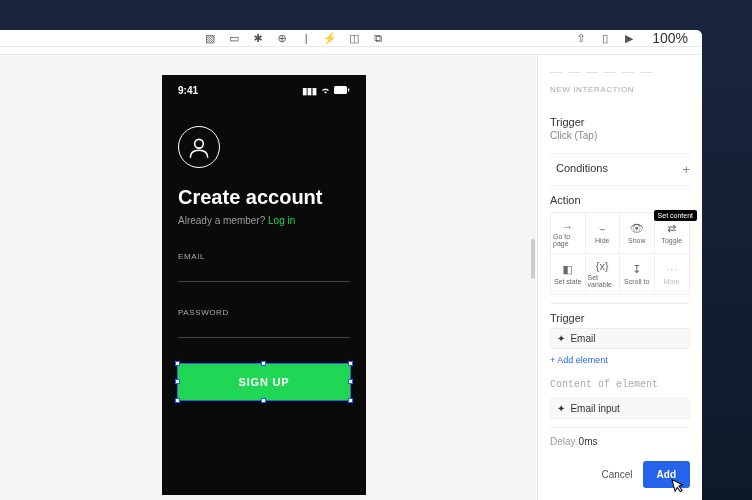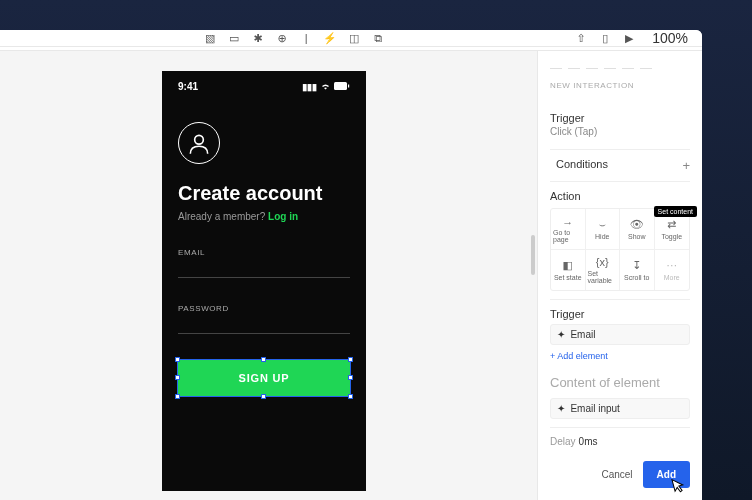--- a/index.html
+++ b/index.html
@@ -15,21 +15,21 @@
 .canvas { flex: 1; background: #f5f5f5; position: relative; overflow: hidden; }
 .panel { width: 165px; background: #fff; border-left: 1px solid #e8e8e8; overflow-y: auto; padding: 8px 12px 12px 12px; font-size: 10px; color: #333; }
 .panel::-webkit-scrollbar { width: 0; }
 .phone { position: absolute; left: 162px; top: 20px; width: 204px; height: 420px; background: #0a0a0a; padding: 10px 16px; color: #fff; }
 .statusbar { display: flex; justify-content: space-between; font-size: 10px; font-weight: 600; margin-bottom: 30px; }
 .status-icons { display: flex; gap: 3px; align-items: center; font-size: 9px; }
 .avatar { width: 42px; height: 42px; border: 1.5px solid #fff; border-radius: 50%; display: flex; align-items: center; justify-content: center; margin-bottom: 18px; }
 .avatar svg { width: 26px; height: 26px; }
 .h1 { font-size: 20px; font-weight: 600; margin-bottom: 6px; }
 .sub { font-size: 10px; color: #9a9a9a; margin-bottom: 26px; }
-.link { color: #1fd655; font-weight: 700; }
+.link { color: #1fd655; font-weight: 400; }
 .label { font-size: 8px; letter-spacing: 0.6px; color: #aaa; margin-bottom: 20px; }
 .inputline { border-bottom: 1px solid #444; height: 1px; margin-bottom: 26px; }
 .signup { background: #1fd655; color: #fff; font-weight: 700; font-size: 11px; letter-spacing: 0.8px; text-align: center; padding: 12px 0; position: relative; }
 .sel-handle { position: absolute; width: 5px; height: 5px; background: #fff; border: 1px solid #2563eb; }
 .sel-border { position: absolute; inset: -1px; border: 1px solid #2563eb; pointer-events: none; }
 .sh-tl { top: -3px; left: -3px; } .sh-tr { top: -3px; right: -3px; } .sh-bl { bottom: -3px; left: -3px; } .sh-br { bottom: -3px; right: -3px; }
 .sh-tm { top: -3px; left: 50%; margin-left: -3px; } .sh-bm { bottom: -3px; left: 50%; margin-left: -3px; }
 .sh-ml { top: 50%; left: -3px; margin-top: -3px; } .sh-mr { top: 50%; right: -3px; margin-top: -3px; }
 
 .panel-toolbar { display: flex; gap: 6px; margin-bottom: 12px; opacity: 0.3; }
@@ -45,21 +45,21 @@
 .action-cell { display: flex; flex-direction: column; align-items: center; justify-content: center; gap: 3px; padding: 6px 2px; font-size: 7px; color: #666; border-right: 1px solid #f0f0f0; border-bottom: 1px solid #f0f0f0; cursor: pointer; position: relative; }
 .action-cell:nth-child(4n) { border-right: none; }
 .action-cell:nth-last-child(-n+4) { border-bottom: none; }
 .action-cell.more { color: #bbb; }
 .action-cell .ic { font-size: 11px; height: 11px; display: flex; align-items: center; }
 .tooltip { position: absolute; top: -3px; right: -8px; background: #000; color: #fff; font-size: 7px; padding: 2px 4px; border-radius: 2px; white-space: nowrap; }
 
 .elem-select { display: flex; align-items: center; gap: 5px; font-size: 10px; color: #333; background: #f8f8f8; border: 1px solid #eee; border-radius: 3px; padding: 4px 6px; margin-top: 4px; }
 .add-el { color: #2563eb; font-size: 9px; margin: 6px 0 10px 0; cursor: pointer; }
 
-.sca-select { font-size: 13px; color: #aaa; padding: 4px 0; }
+.sca-select { font-size: 10px; color: #aaa; padding: 4px 0; font-family: Liberation Mono, monospace; }
 .sca-target { display: flex; align-items: center; gap: 5px; font-size: 10px; color: #333; padding: 4px 6px; border: 1px solid #eee; border-radius: 3px; background: #f8f8f8; margin-top: 4px; }
 
 .anim-row { display: flex; gap: 3px; font-size: 10px; margin-top: 3px; }
 .anim-row .l { color: #999; }
 
 .footer { display: flex; justify-content: flex-end; gap: 10px; align-items: center; margin-top: 14px; position: relative; }
 .btn-cancel { font-size: 10px; color: #555; cursor: pointer; }
 .btn-add { background: #2563eb; color: #fff; font-size: 10px; font-weight: 600; padding: 8px 14px; border-radius: 3px; cursor: pointer; position: relative; }
 .cursor { position: absolute; right: 4px; bottom: -8px; font-size: 14px; transform: rotate(-15deg); pointer-events: none; }
 .scroll-thumb { position: absolute; right: 167px; top: 184px; width: 4px; height: 40px; background: #ccc; border-radius: 2px; }

